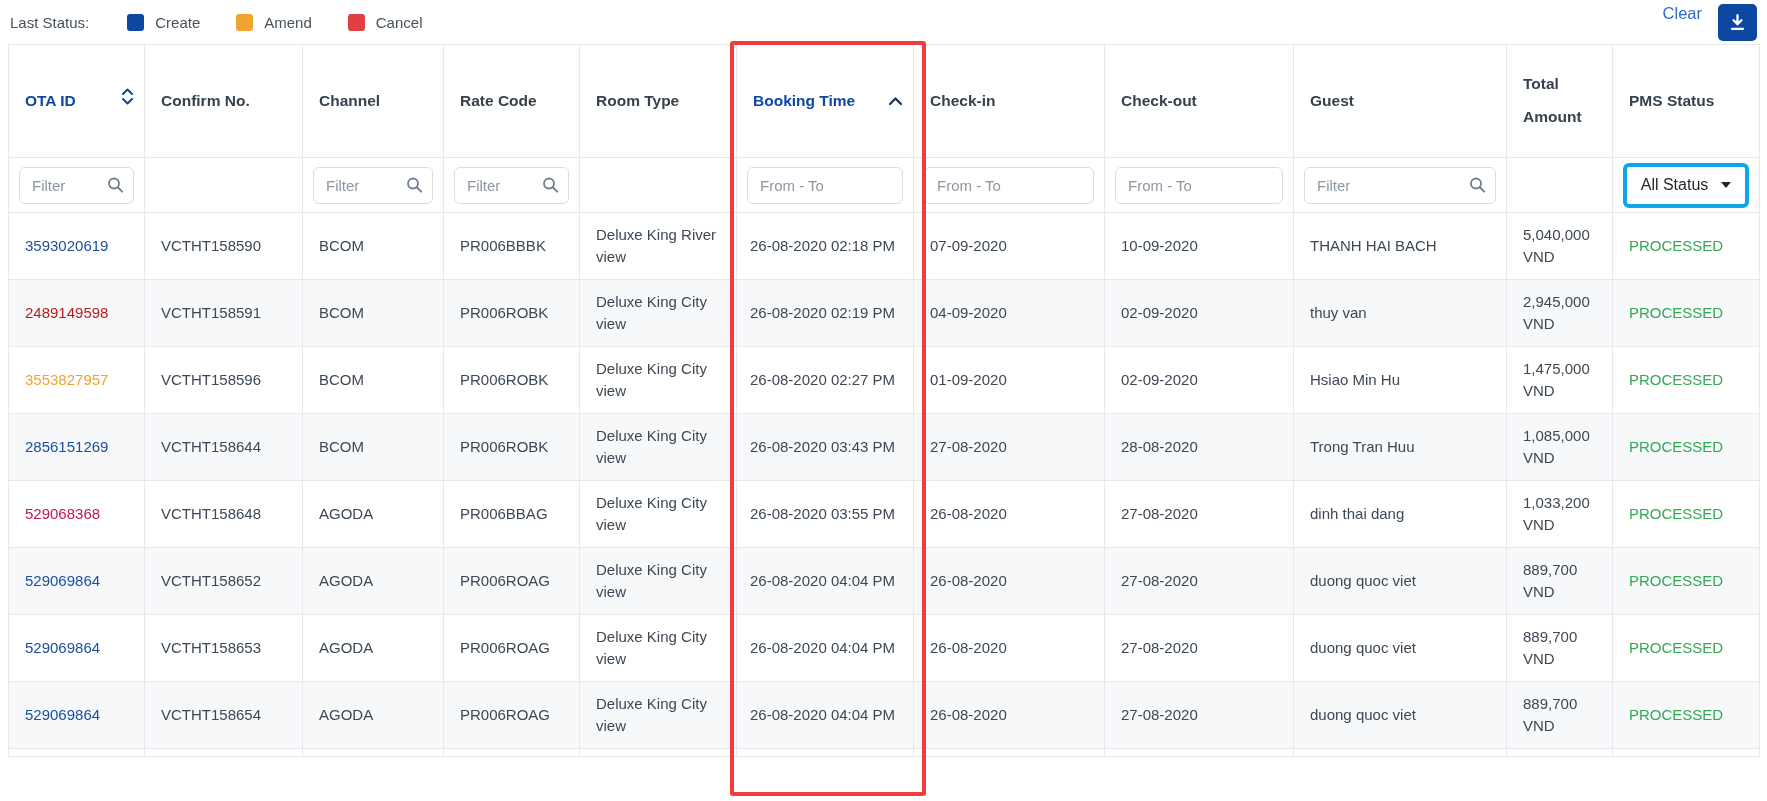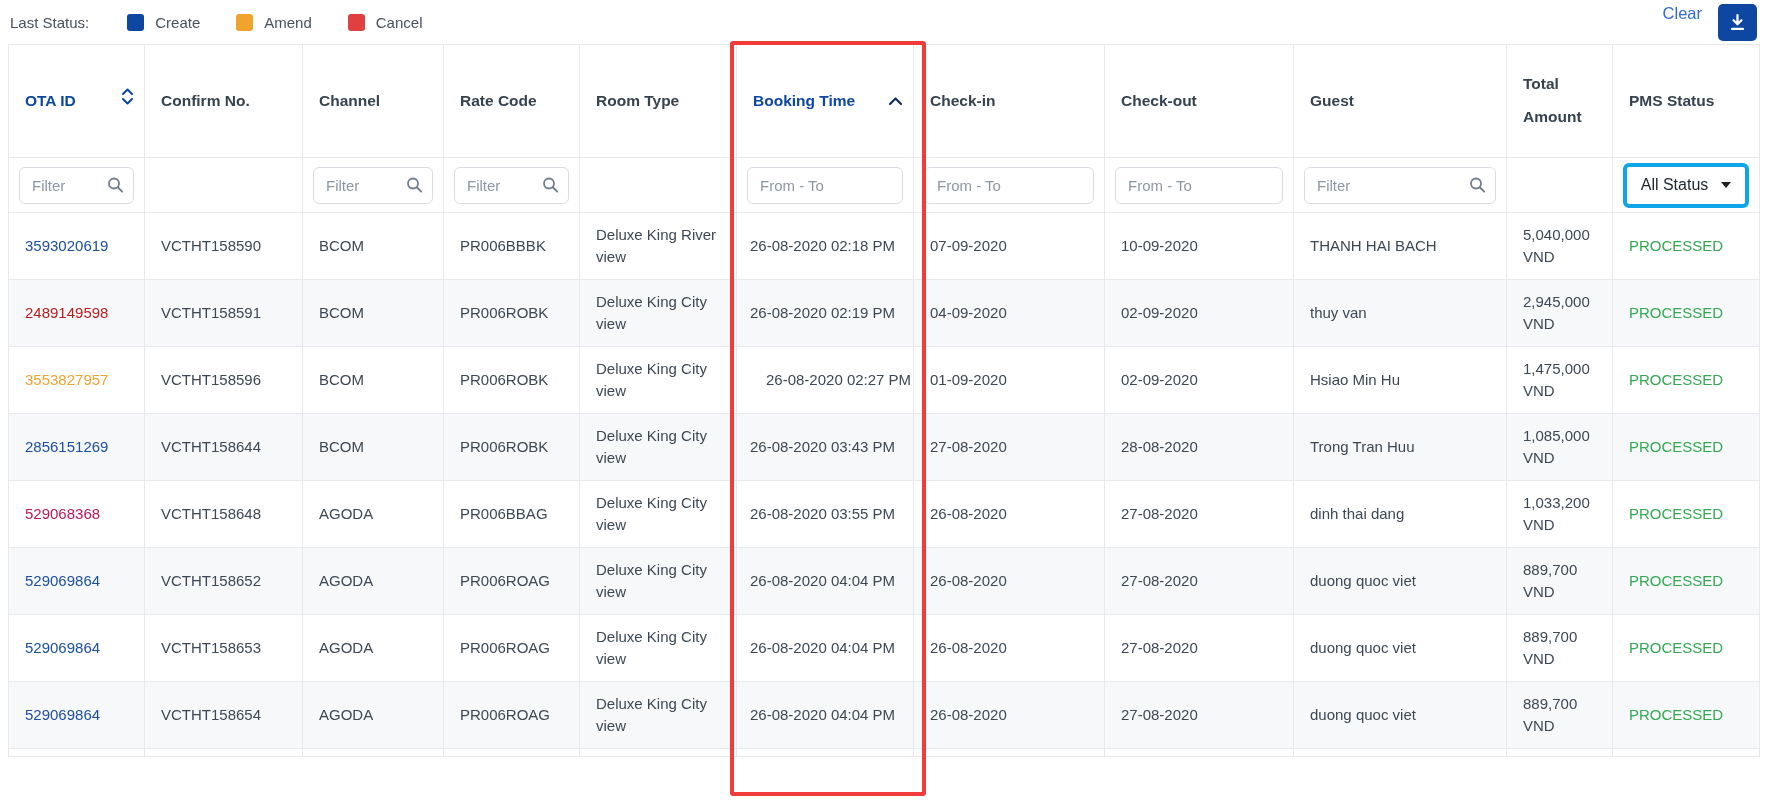--- a/index.html
+++ b/index.html
@@ -247,21 +247,21 @@
           <td>thuy van</td>
           <td>2,945,000 VND</td>
           <td style="color: rgb(52, 168, 83);">PROCESSED</td>
         </tr>
         <tr>
           <td style="color: rgb(240, 164, 46);">3553827957</td>
           <td>VCTHT158596</td>
           <td>BCOM</td>
           <td>PR006ROBK</td>
           <td>Deluxe King City view</td>
-          <td style="white-space: nowrap; padding-left: 29px; padding-right: 4px;">26-08-2020 02:27 PM</td>
+          <td style="white-space: nowrap; padding-left: 13px; padding-right: 4px;">26-08-2020 02:27 PM</td>
           <td>01-09-2020</td>
           <td>02-09-2020</td>
           <td>Hsiao Min Hu</td>
           <td>1,475,000 VND</td>
           <td style="color: rgb(52, 168, 83);">PROCESSED</td>
         </tr>
         <tr>
           <td style="color: rgb(29, 79, 161);">2856151269</td>
           <td>VCTHT158644</td>
           <td>BCOM</td>

